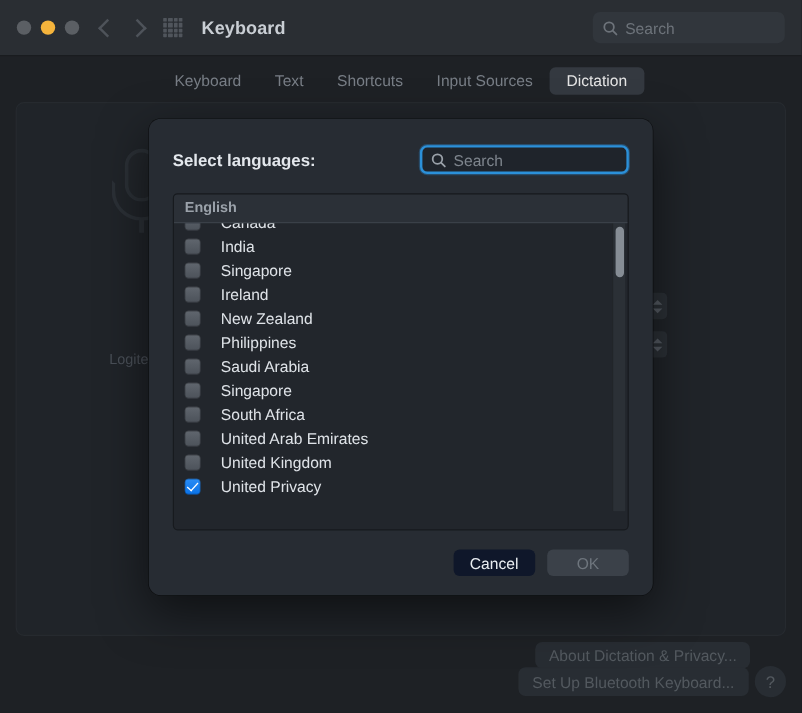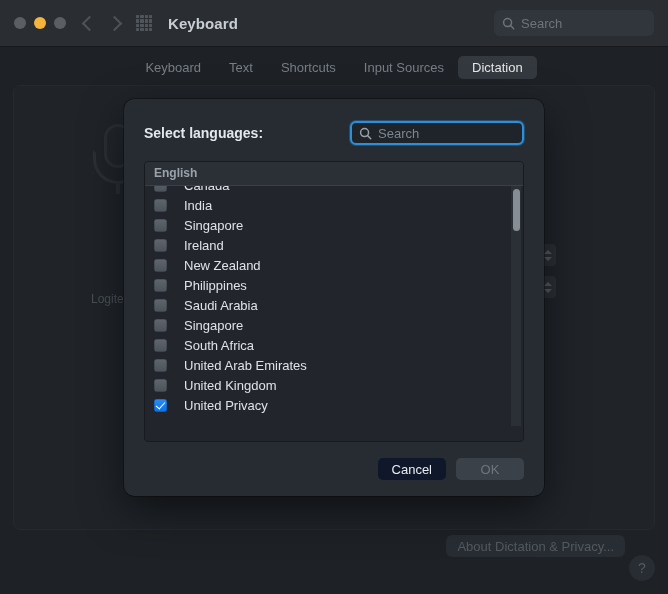--- a/index.html
+++ b/index.html
@@ -478,20 +478,21 @@
           <span class="car down"></span>
       </div>
       <div class="stepper two">
         <span class="car up"></span>
           <span class="car down"></span>
       </div>
 
       <div class="bg-btn privacy">About Dictation &amp; Privacy...</div>
     </div>
 
+    <div class="bg-btn bluetooth">Set Up Bluetooth Keyboard...</div>
     <div class="help-btn">?</div>
 
     <div class="sheet-wrap">
       <div class="sheet">
 
         <div class="sheet-head">
           <div class="sheet-title">Select languages:</div>
 
           <div class="dlg-search">
             <svg class="magnifier" width="13" height="13" viewBox="0 0 14 14">

